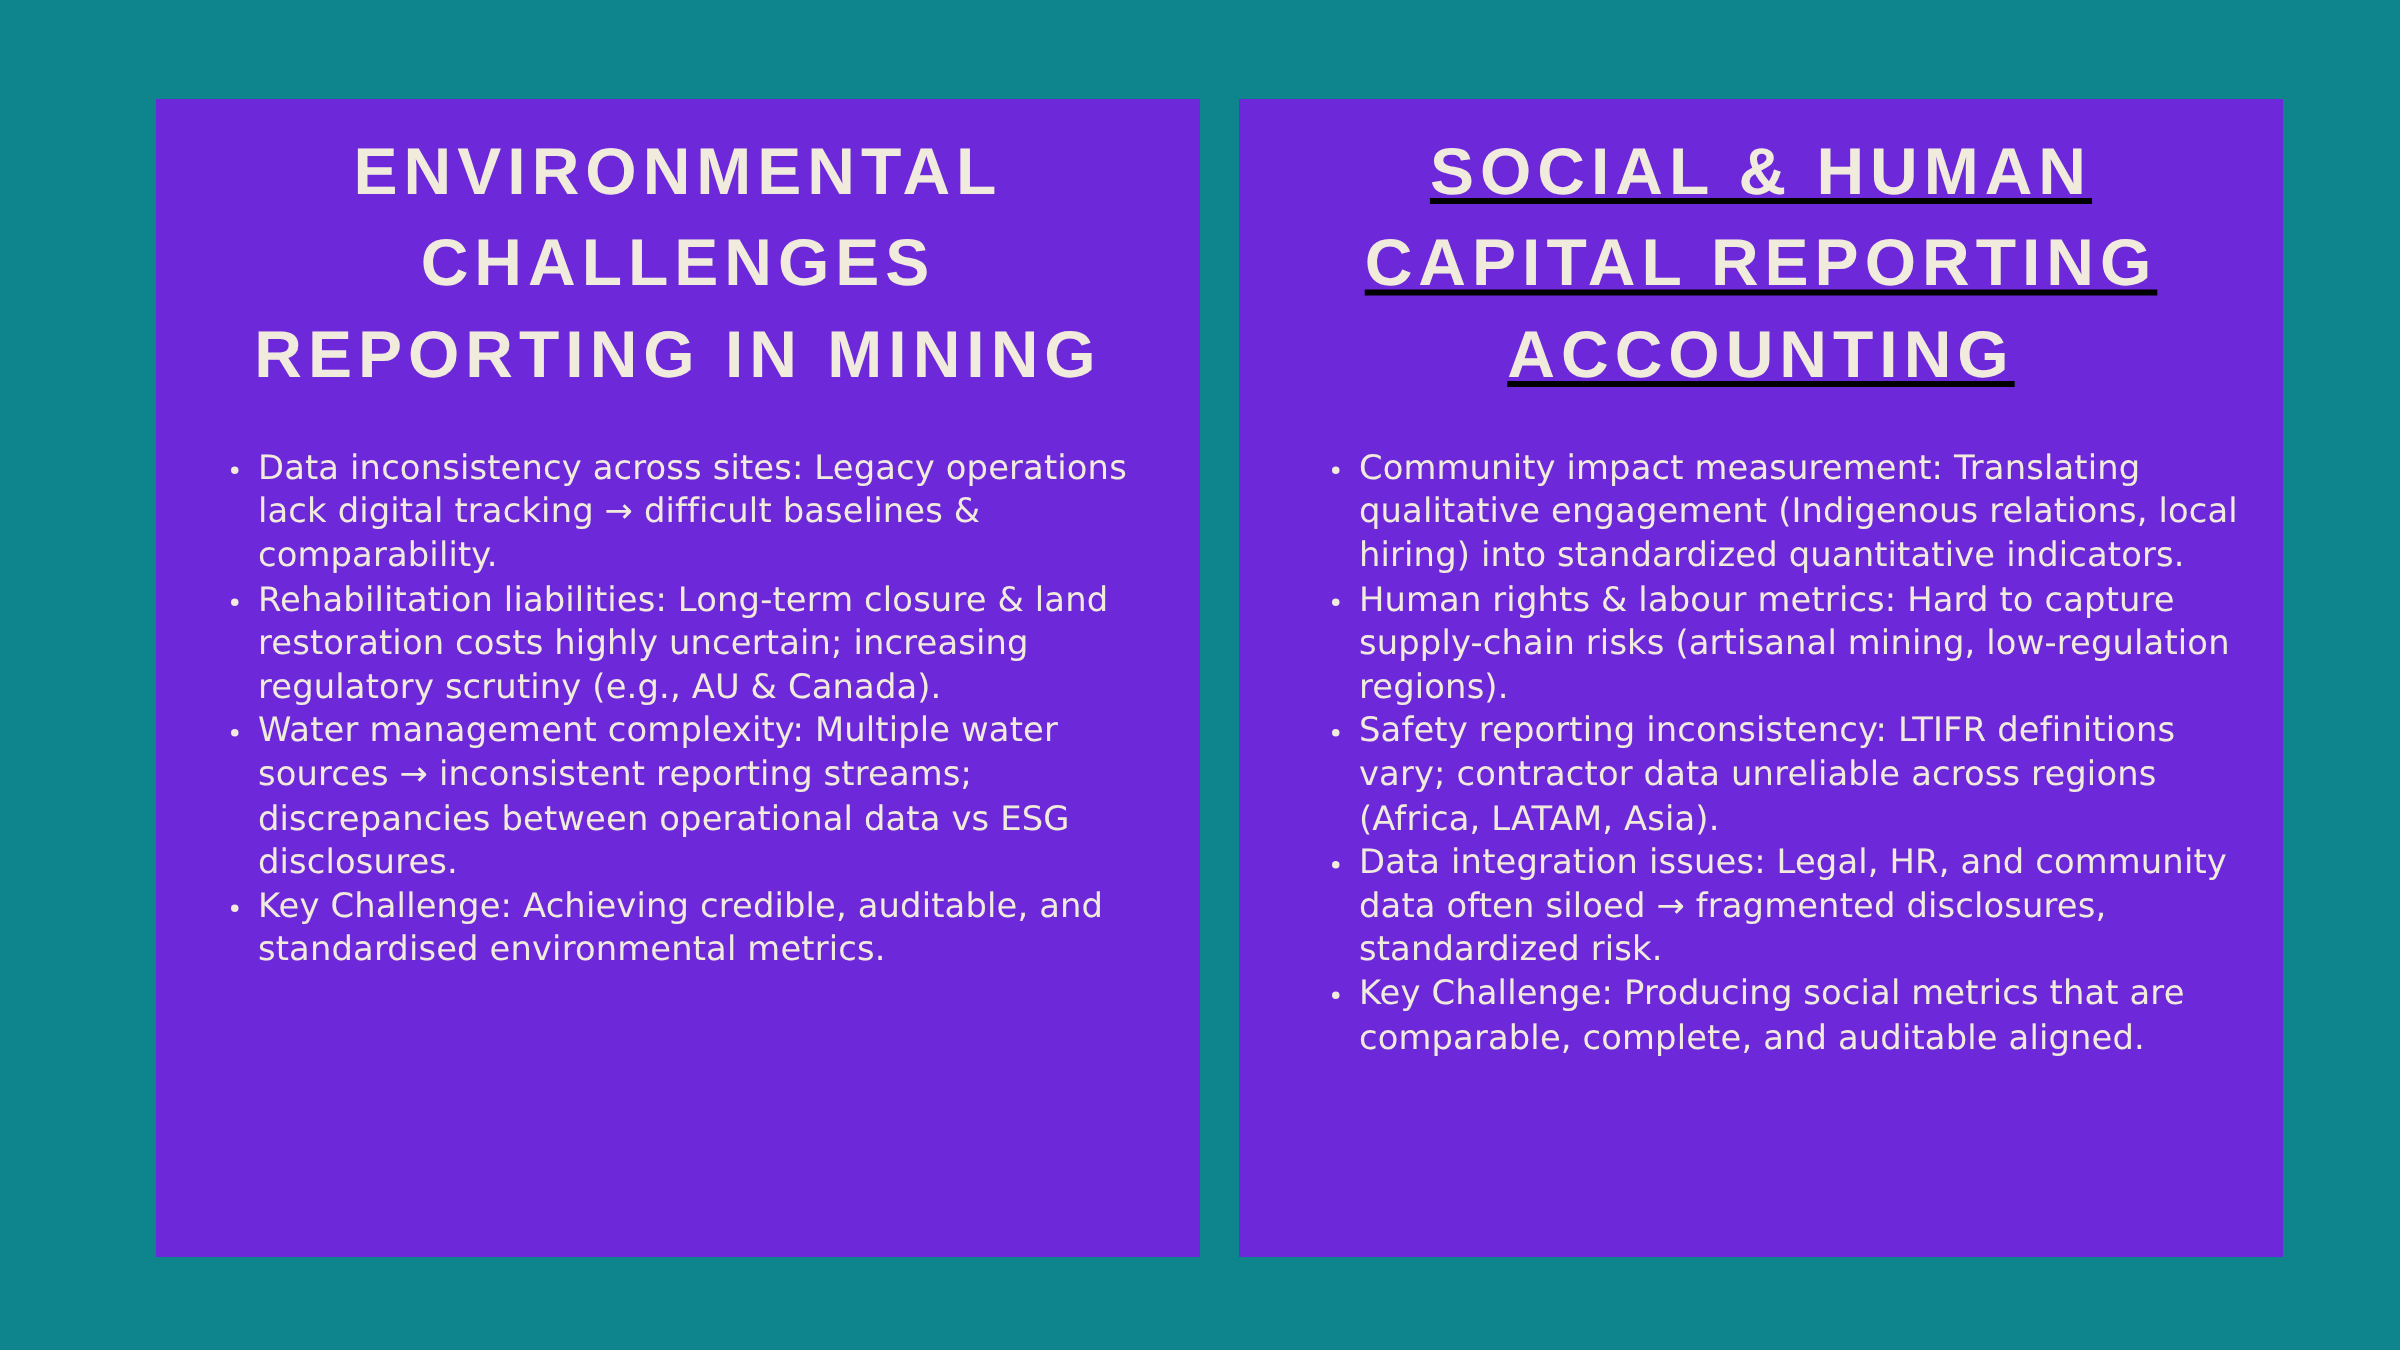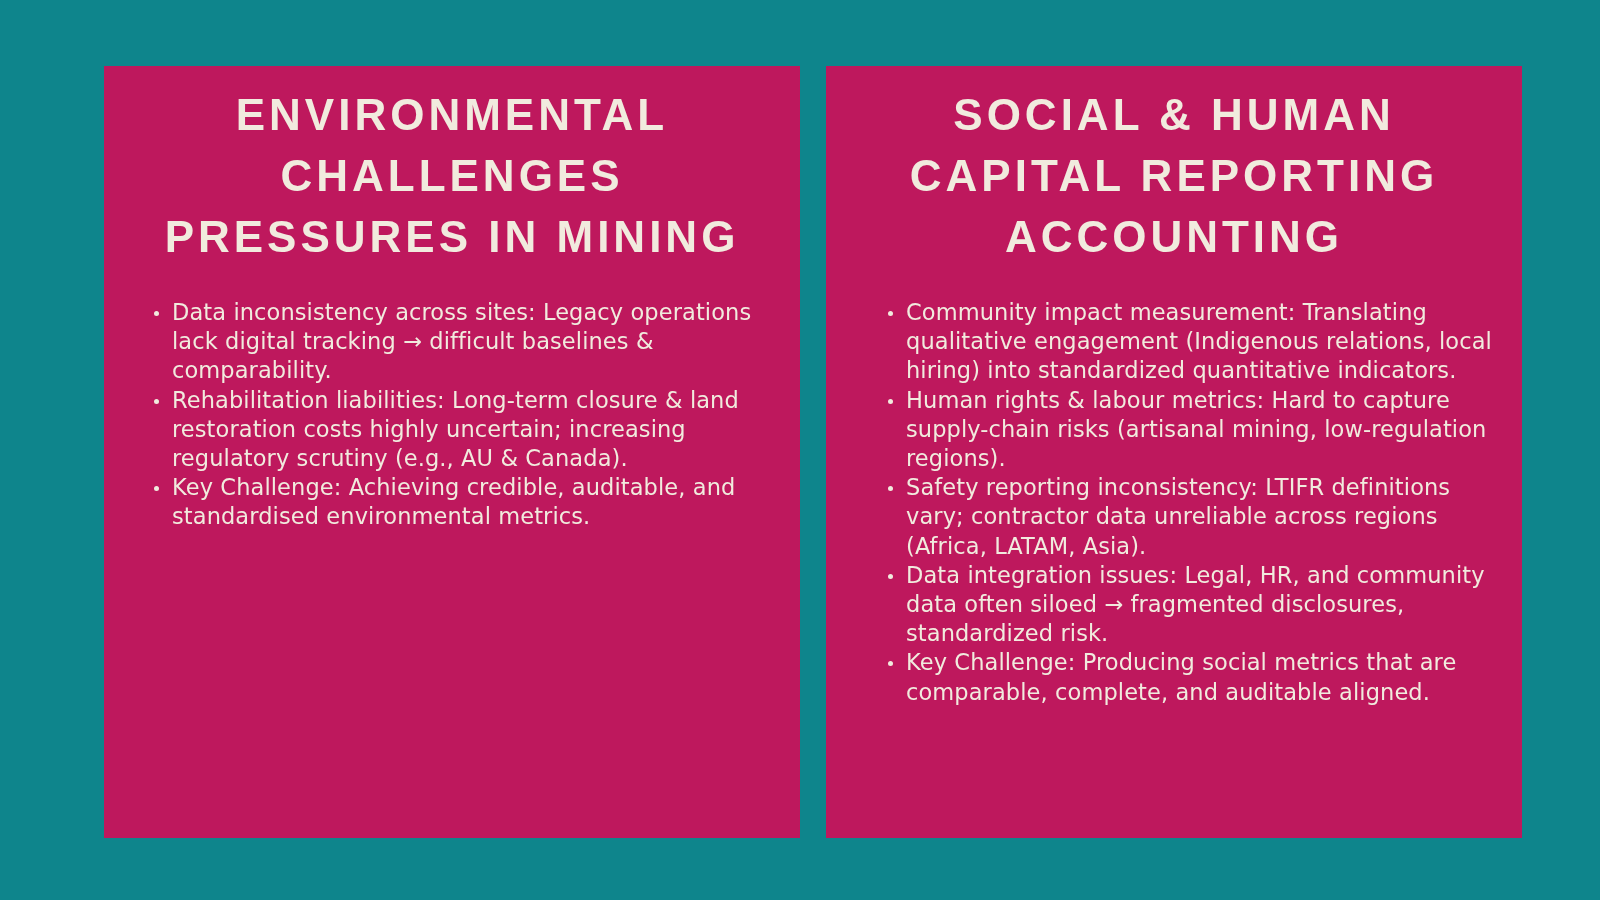--- a/index.html
+++ b/index.html
@@ -12,25 +12,25 @@
       background: #0e858c;
       position: relative;
       overflow: hidden;
       font-family: "DejaVu Sans", sans-serif;
     }
     .panel {
       position: absolute;
       top: 66px;
       width: 696px;
       height: 772px;
-      background: #be185d;
+      background: #6d28d9;
       box-sizing: border-box;
     }
     .panel.left { left: 104px; }
-    .panel.right { left: 826px; }
+    .panel.right { left: 826px; text-decoration: underline; }
     .panel-title {
       margin: 0;
       padding-top: 18px;
       text-align: center;
       color: #f1ebde;
       font-family: "Liberation Sans", sans-serif;
       font-weight: bold;
       font-size: 44px;
       line-height: 61px;
       letter-spacing: 4px;
@@ -64,25 +64,26 @@
       background: #f1ebde;
     }
   </style>
 </head>
 <body>
 
 <div class="panel left">
   <h2 class="panel-title">
     <span>ENVIRONMENTAL</span>
     <span>CHALLENGES</span>
-    <span>PRESSURES IN MINING</span>
+    <span>REPORTING IN MINING</span>
   </h2>
   <ul class="bullets">
     <li><span class="dot"></span><span>Data inconsistency across sites: Legacy operations lack digital tracking → difficult baselines &amp; comparability.</span></li>
     <li><span class="dot"></span><span>Rehabilitation liabilities: Long-term closure &amp; land restoration costs highly uncertain; increasing regulatory scrutiny (e.g., AU &amp; Canada).</span></li>
+    <li><span class="dot"></span><span>Water management complexity: Multiple water sources → inconsistent reporting streams; discrepancies between operational data vs ESG disclosures.</span></li>
     <li><span class="dot"></span><span>Key Challenge: Achieving credible, auditable, and standardised environmental metrics.</span></li>
   </ul>
 </div>
 
 <div class="panel right">
   <h2 class="panel-title">
     <span>SOCIAL &amp; HUMAN</span>
     <span>CAPITAL REPORTING</span>
     <span>ACCOUNTING</span>
   </h2>

